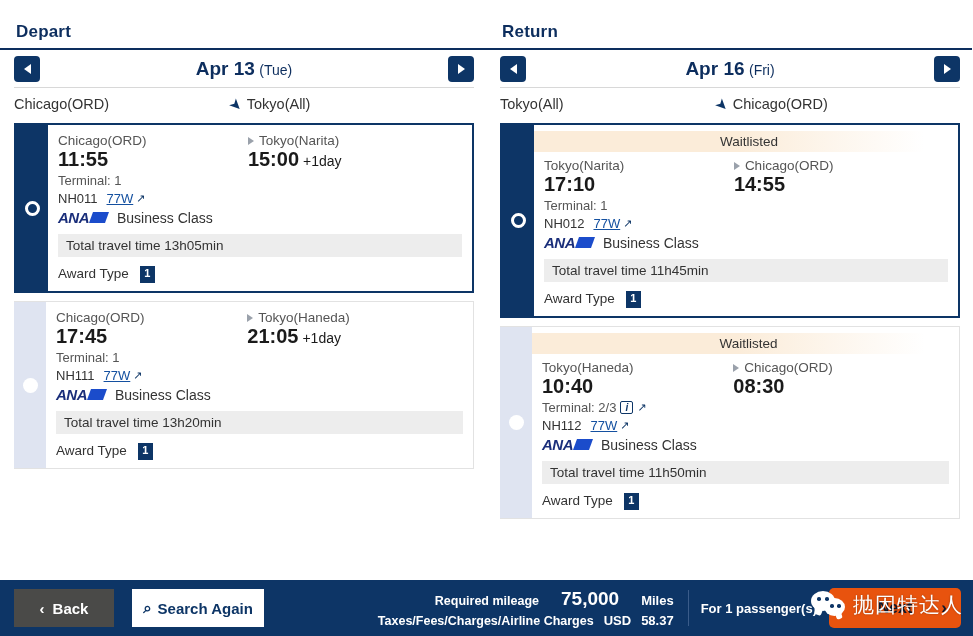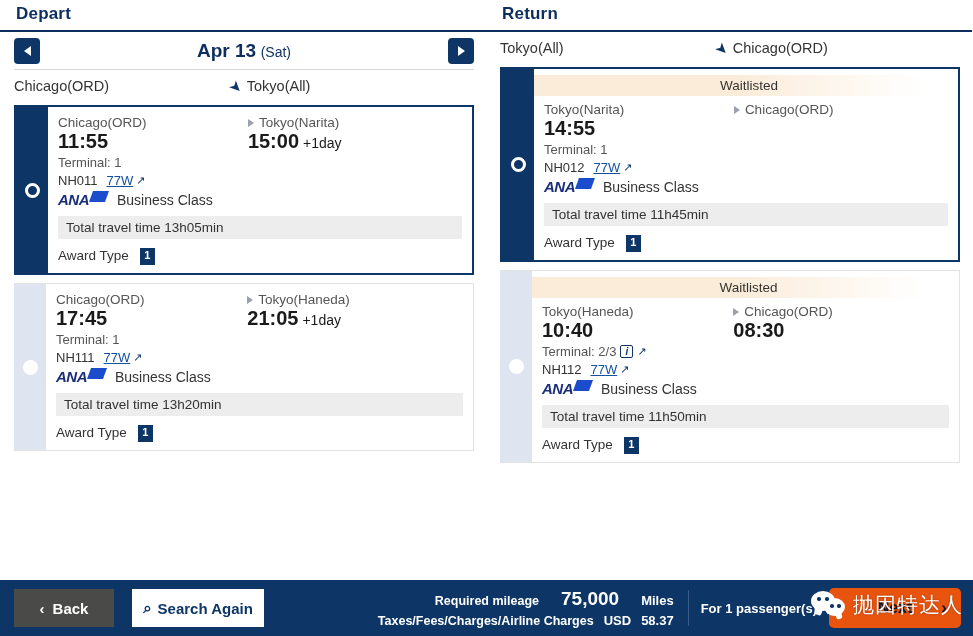--- a/index.html
+++ b/index.html
@@ -15,21 +15,21 @@
   .columns { display: flex; width: 973px; height: 580px; }
   .col { width: 486px; position: relative; background:#fff; }
   .col-left  { padding: 0 0 0 0; }
   .col-right { padding: 0 0 0 0; border-left: 0; }
 
   .col-inner { padding: 0 12px 0 14px; }
 
   
   .col-title {
     font-size: 17px; font-weight: bold; color:#0d2e5e;
-    padding: 4px 0 6px 2px; letter-spacing: .2px;
+    padding: 22px 0 6px 2px; letter-spacing: .2px;
   }
   .title-rule { height:2px; background:#0d2e5e; }
 
   .datebar {
     display:flex; align-items:center; justify-content:space-between;
     height:38px; border-bottom:1px solid #d8d8d8;
   }
   .arrow-btn {
     width:26px; height:26px; background:#0d3566; border-radius:4px;
     display:flex; align-items:center; justify-content:center; cursor:pointer;
@@ -97,21 +97,21 @@
     width:13px;height:13px;border:1px solid #0d3566;border-radius:2px;
     color:#0d3566;font-size:10px;font-weight:bold;font-style:italic;line-height:1;
   }
   .ext { color:#0d3566; font-size:11px; }
 
   .row-flight { font-size:13px; color:#333; margin-top:3px; display:flex; align-items:center; gap:9px; }
   .row-flight .eq { color:#1450a0; text-decoration:underline; cursor:pointer; }
   .row-flight .eqwrap { display:flex; align-items:center; gap:3px; }
 
   .row-air { display:flex; align-items:center; gap:10px; margin-top:3px; }
-  .ana-logo { display:flex; gap:2px; }
+  .ana-logo { display:flex; align-items:center; gap:2px; }
   .ana-txt {
     font-family:"Liberation Sans", sans-serif;
     font-weight:bold; font-style:italic; font-size:15px; color:#1a2e7a;
     letter-spacing:-0.5px;
   }
   .ana-bar { width:16px; height:11px; background:#1b4ccb;
              transform: skewX(-20deg); }
   .cabin { font-size:14px; color:#333; }
 
   .ttime {
@@ -189,21 +189,21 @@
         <div class="col-title">Depart</div>
       </div>
       <div class="title-rule"></div>
       <div class="col-inner">
         <div class="datebar">
           <div class="arrow-btn prev">
             <span class="tri"></span>
           </div>
           <div class="date-main">
             <span class="d">Apr 13</span>
-            <span class="w">(Sat)</span>
+            <span class="w">(Tue)</span>
           </div>
           <div class="arrow-btn next">
             <span class="tri"></span>
           </div>
         </div>
 
         <div class="routebar">
           <span class="from">Chicago(ORD)</span>
           <span class="to">
             <span class="plane">➤</span>
@@ -300,20 +300,32 @@
         </div>
       </div>
     </div>
 
     <div class="col col-right">
       <div class="col-inner">
         <div class="col-title">Return</div>
       </div>
       <div class="title-rule"></div>
       <div class="col-inner">
+        <div class="datebar">
+          <div class="arrow-btn prev">
+            <span class="tri"></span>
+          </div>
+          <div class="date-main">
+            <span class="d">Apr 16</span>
+            <span class="w">(Fri)</span>
+          </div>
+          <div class="arrow-btn next">
+            <span class="tri"></span>
+          </div>
+        </div>
 
         <div class="routebar">
           <span class="from">Tokyo(All)</span>
           <span class="to">
             <span class="plane">➤</span>
             <span>Chicago(ORD)</span>
           </span>
         </div>
 
         <div class="cards">
@@ -325,20 +337,21 @@
             <div class="body">
               <div class="wait">Waitlisted</div>
               <div class="row-city">
                 <span class="a">Tokyo(Narita)</span>
                 <span class="b">
                   <span class="caret"></span>
                   <span>Chicago(ORD)</span>
                 </span>
               </div>
               <div class="row-time">
+                <span class="a">17:10</span>
                 <span class="b">14:55</span>
                 <span class="plus"></span>
               </div>
               <div class="row-term">
                 <span>Terminal: 1</span>
               </div>
               <div class="row-flight">
                 <span>NH012</span>
                 <span class="eqwrap">
                   <span class="eq">77W</span>

